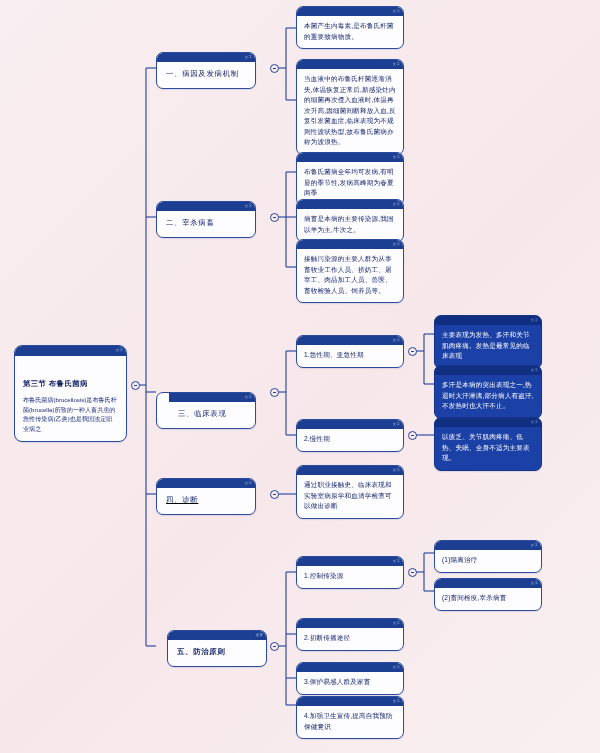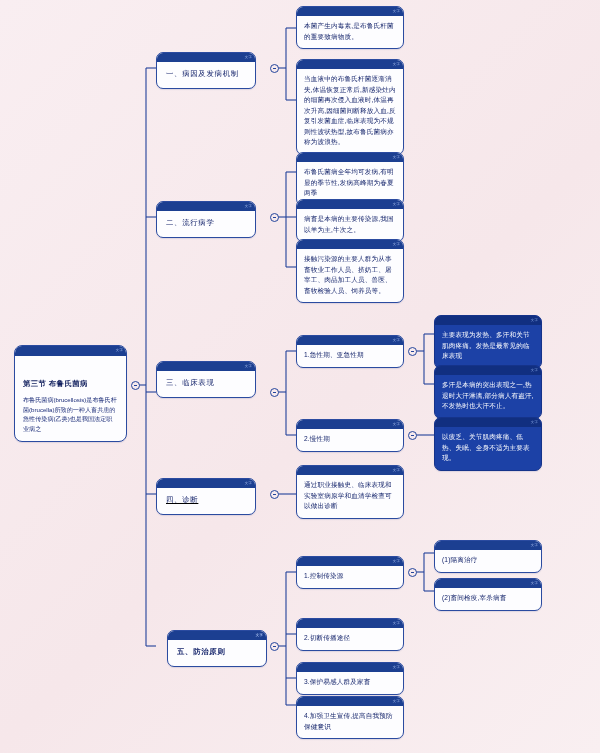--- a/index.html
+++ b/index.html
@@ -222,21 +222,21 @@
     <div class="bar">
         <span class="tag">文字</span>
       </div>
     <div class="body">当血液中的布鲁氏杆菌逐渐消失,体温恢复正常后,新感染灶内的细菌再次侵入血液时,体温再次升高,因细菌间断释放入血,反复引发菌血症,临床表现为不规则性波状热型,故布鲁氏菌病亦称为波浪热。</div>
   </div>
 
   <div class="node lvl1" style="left:156px; top:201px;">
     <div class="bar">
         <span class="tag">文字</span>
       </div>
-    <div class="body center">二、流行病学</div>
+    <div class="body center">二、宰杀病畜</div>
   </div>
   <div class="toggle" style="left:270px; top:213px;"></div>
 
   <div class="node lvl2" style="left:296px; top:152px;">
     <div class="bar">
         <span class="tag">文字</span>
       </div>
     <div class="body">布鲁氏菌病全年均可发病,有明显的季节性,发病高峰期为春夏两季</div>
   </div>
 
@@ -247,21 +247,21 @@
     <div class="body">病畜是本病的主要传染源,我国以羊为主,牛次之。</div>
   </div>
 
   <div class="node lvl2" style="left:296px; top:239px;">
     <div class="bar">
         <span class="tag">文字</span>
       </div>
     <div class="body">接触污染源的主要人群为从事畜牧业工作人员、挤奶工、屠宰工、肉品加工人员、兽医、畜牧检验人员、饲养员等。</div>
   </div>
 
-  <div class="node lvl1" style="left:156px; top:361px;">
+  <div class="node lvl1" style="left:156px; top:392px;padding-left:12px;">
     <div class="bar">
         <span class="tag">文字</span>
       </div>
     <div class="body center">三、临床表现</div>
   </div>
   <div class="toggle" style="left:270px; top:388px;"></div>
 
   <div class="node lvl2" style="left:296px; top:335px;">
     <div class="bar">
         <span class="tag">文字</span>

